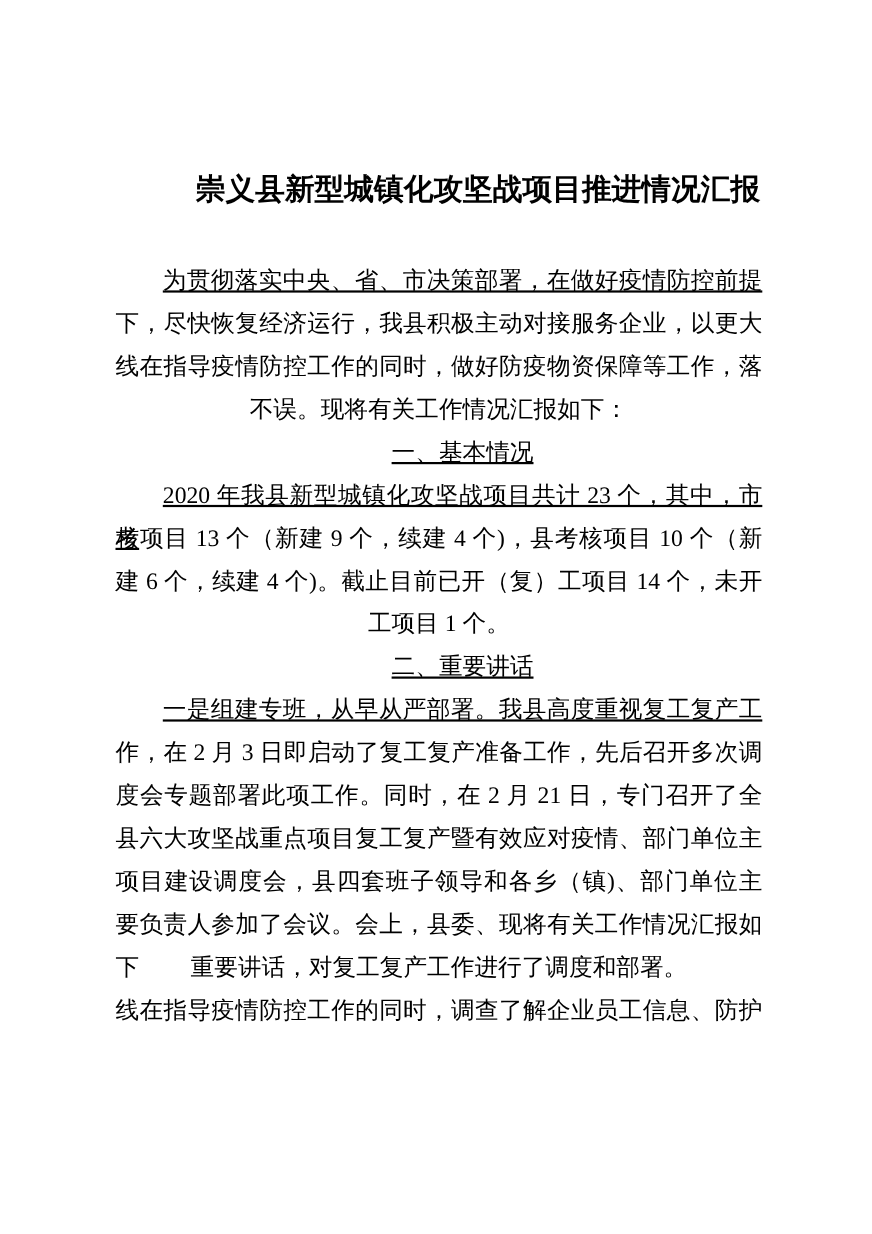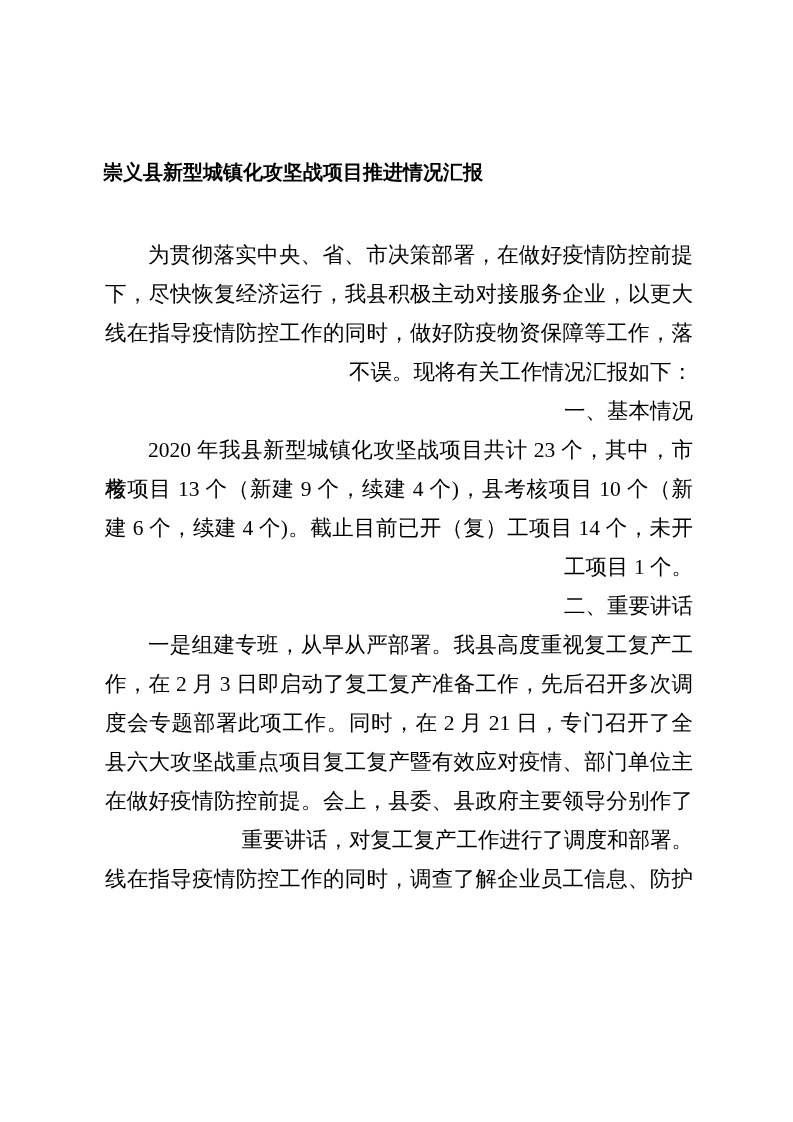--- a/index.html
+++ b/index.html
@@ -15,40 +15,41 @@
     color: #000000;
     font-family: "Liberation Serif", "DejaVu Serif", serif;
     overflow: hidden;
   }
   .title {
     position: absolute;
     top: 149px;
     left: 103px;
     width: 588px;
     margin: 0;
-    text-align: left;
-    font-size: 20px;
+    text-align: right;
+    font-size: 27px;
     font-weight: bold;
     line-height: 46px;
     white-space: nowrap;
   }
   .doc-body {
     position: absolute;
     top: 236px;
     left: 105px;
     width: 588px;
     font-size: 21.5px;
     line-height: 39px;
   }
   .line {
     height: 39px;
-    text-align: right;
+    text-align: center;
   }
   .line.indent {
     text-indent: 2em;
+    text-decoration: underline;
   }
   .line.fill {
     text-align: justify;
     text-align-last: justify;
     text-justify: inter-ideograph;
   }
 </style>
 </head>
 <body>
 
@@ -62,17 +63,18 @@
       <div class="line indent">一、基本情况</div>
       <div class="line indent fill">2020 年我县新型城镇化攻坚战项目共计 23 个，其中，市考</div>
       <div class="line fill">核项目 13 个（新建 9 个，续建 4 个)，县考核项目 10 个（新</div>
       <div class="line fill">建 6 个，续建 4 个)。截止目前已开（复）工项目 14 个，未开</div>
       <div class="line">工项目 1 个。</div>
       <div class="line indent">二、重要讲话</div>
       <div class="line indent fill">一是组建专班，从早从严部署。我县高度重视复工复产工</div>
       <div class="line fill">作，在 2 月 3 日即启动了复工复产准备工作，先后召开多次调</div>
       <div class="line fill">度会专题部署此项工作。同时，在 2 月 21 日，专门召开了全</div>
       <div class="line fill">县六大攻坚战重点项目复工复产暨有效应对疫情、部门单位主</div>
-      <div class="line fill">在做好疫情防控前提。会上，县委、县政府主要领导分别作了</div>
+      <div class="line fill">项目建设调度会，县四套班子领导和各乡（镇)、部门单位主</div>
+      <div class="line fill">要负责人参加了会议。会上，县委、现将有关工作情况汇报如下</div>
       <div class="line">重要讲话，对复工复产工作进行了调度和部署。</div>
       <div class="line fill">线在指导疫情防控工作的同时，调查了解企业员工信息、防护</div>
     </div>
 </div>
 
 </body></html>

